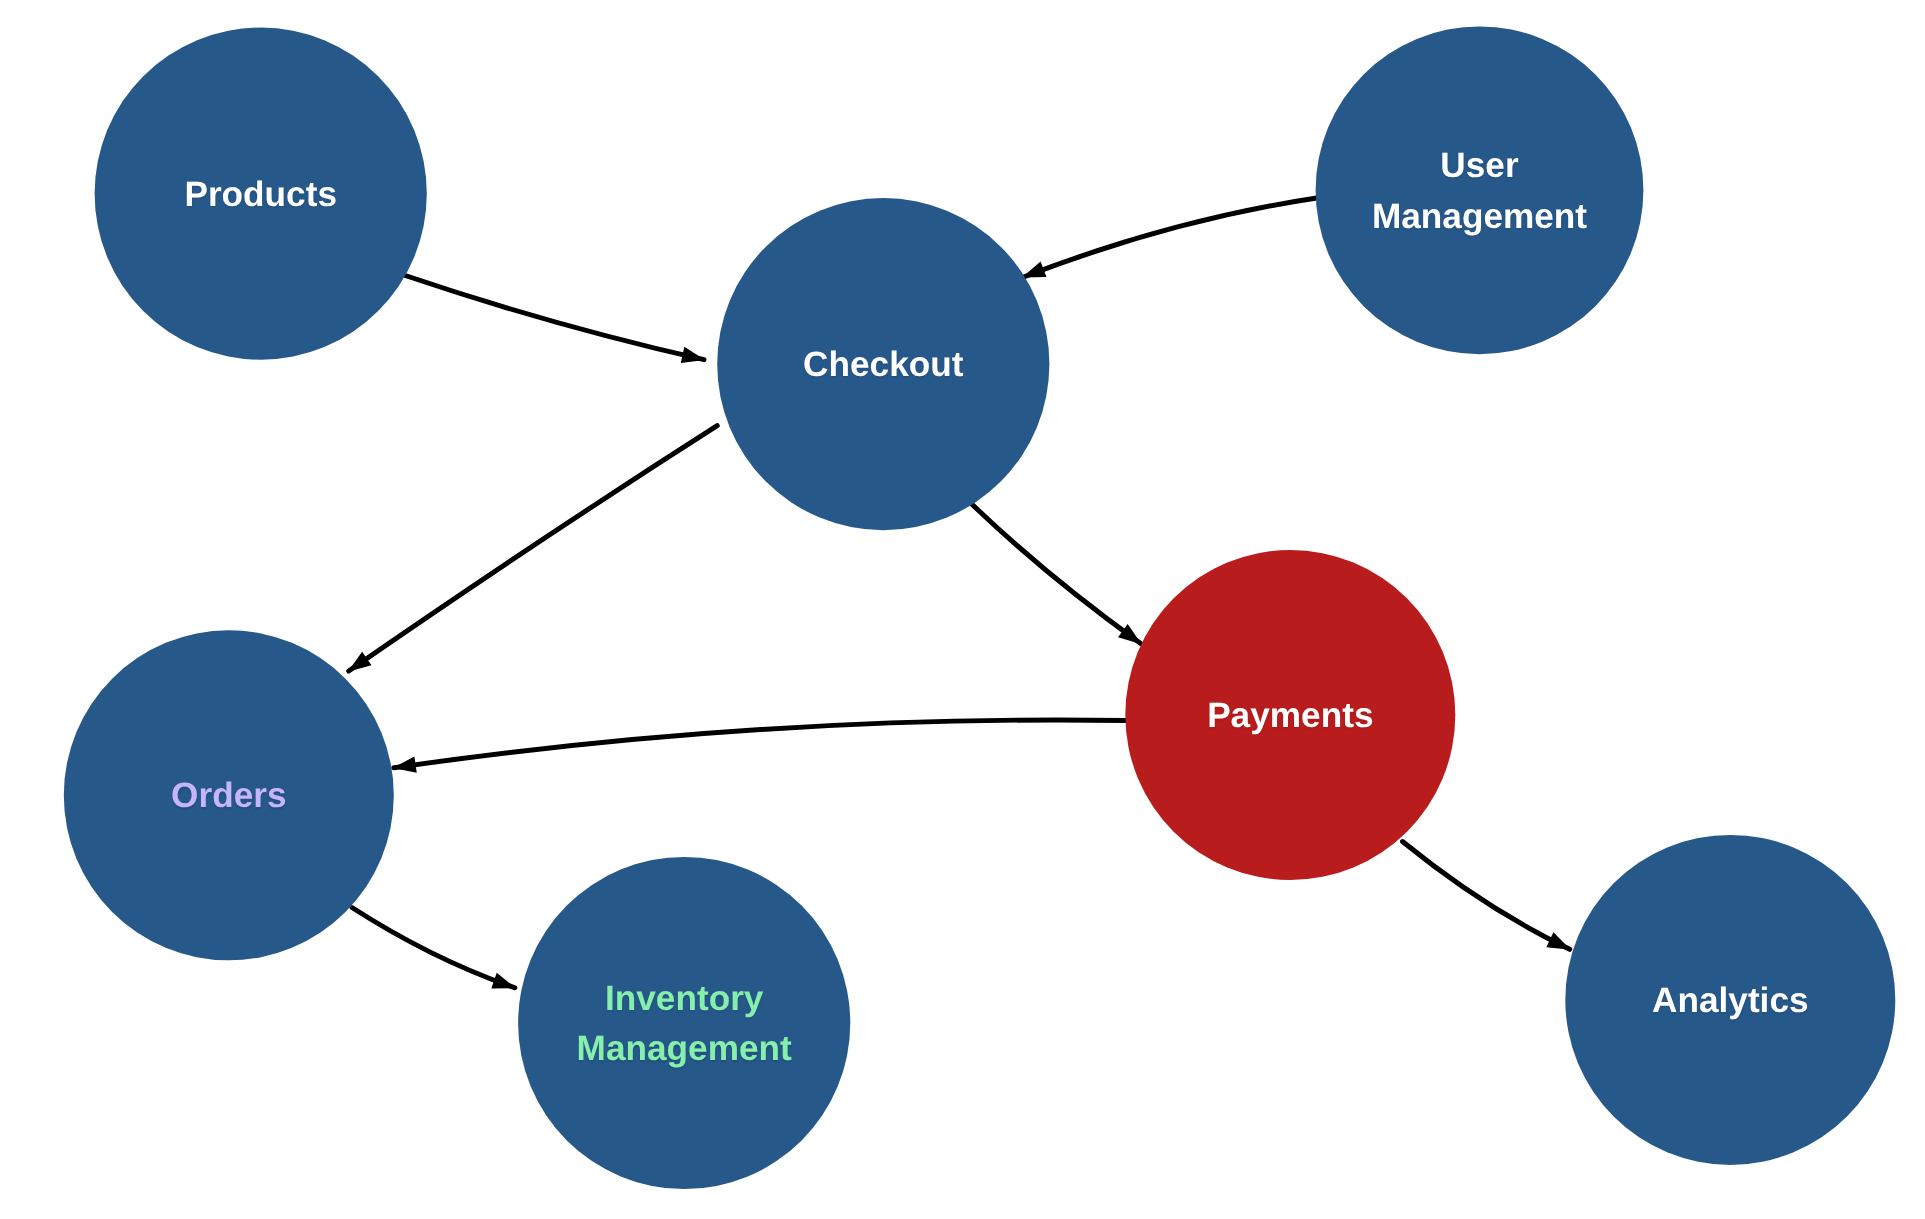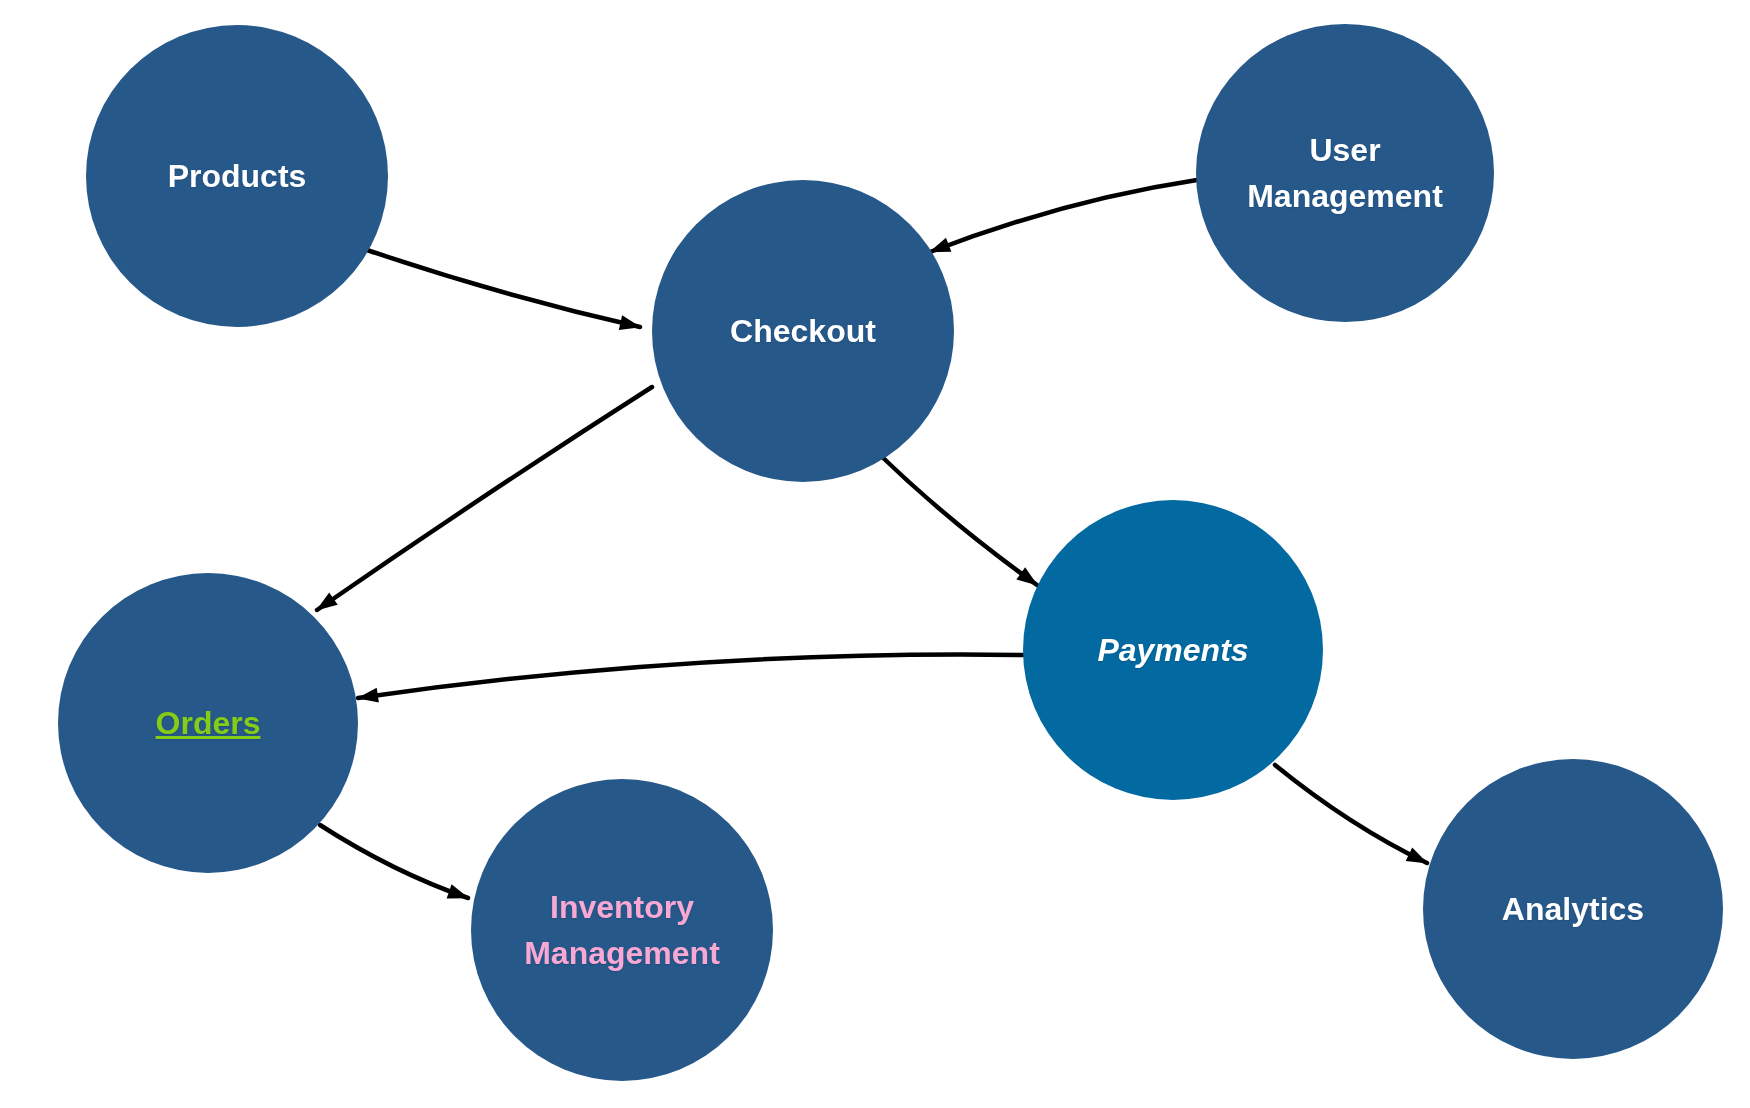--- a/index.html
+++ b/index.html
@@ -66,25 +66,25 @@
     </svg>
 <div class="node" style="left: 86px; top: 25px; width: 302px; height: 302px; background: rgb(38, 88, 138);">
       <span class="node-label" style="color: rgb(255, 255, 255);">Products</span>
     </div>
     <div class="node" style="left: 1196px; top: 24px; width: 298px; height: 298px; background: rgb(38, 88, 138);">
       <span class="node-label" style="color: rgb(255, 255, 255);">User Management</span>
     </div>
     <div class="node" style="left: 652px; top: 180px; width: 302px; height: 302px; background: rgb(38, 88, 138);">
       <span class="node-label" style="color: rgb(255, 255, 255);">Checkout</span>
     </div>
-    <div class="node" style="left: 1023px; top: 500px; width: 300px; height: 300px; background: #0369a1; font-style: italic;">
+    <div class="node" style="left: 1023px; top: 500px; width: 300px; height: 300px; background: #b91c1c;">
       <span class="node-label" style="color: rgb(255, 255, 255);">Payments</span>
     </div>
     <div class="node" style="left: 58px; top: 573px; width: 300px; height: 300px; background: rgb(38, 88, 138);">
-      <span class="node-label" style="color: #84cc16; text-decoration: underline;">Orders</span>
+      <span class="node-label" style="color: #c4b5fd;">Orders</span>
     </div>
     <div class="node" style="left: 471px; top: 779px; width: 302px; height: 302px; background: rgb(38, 88, 138);">
-      <span class="node-label" style="color: #f9a8d4;">Inventory Management</span>
+      <span class="node-label" style="color: #86efac;">Inventory Management</span>
     </div>
     <div class="node" style="left: 1423px; top: 759px; width: 300px; height: 300px; background: rgb(38, 88, 138);">
       <span class="node-label" style="color: rgb(255, 255, 255);">Analytics</span>
     </div>
   </div>
 
 </body></html>

